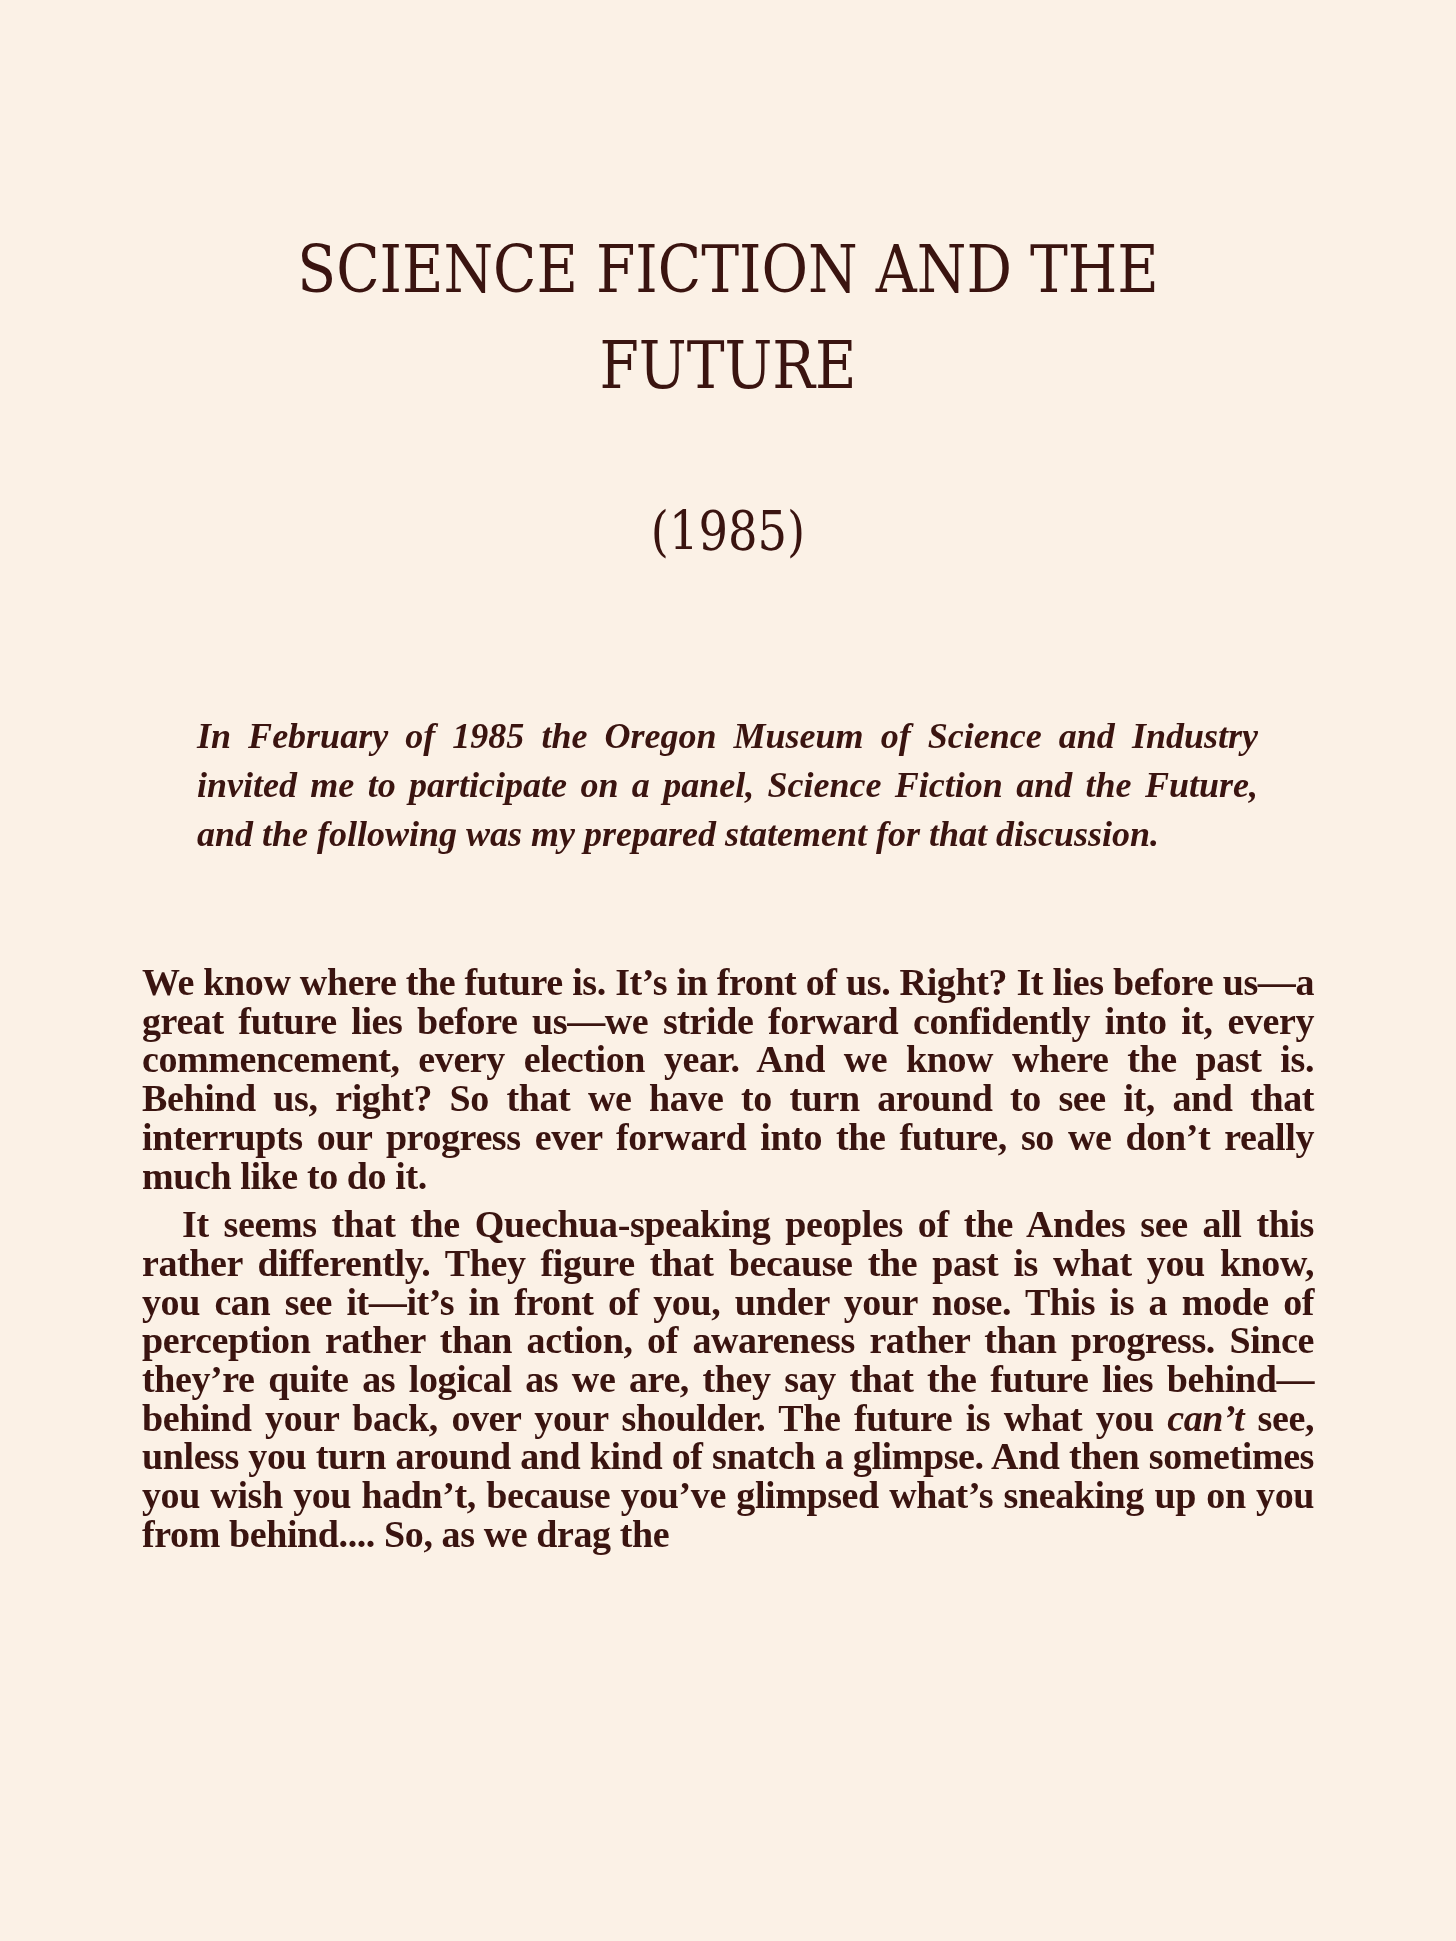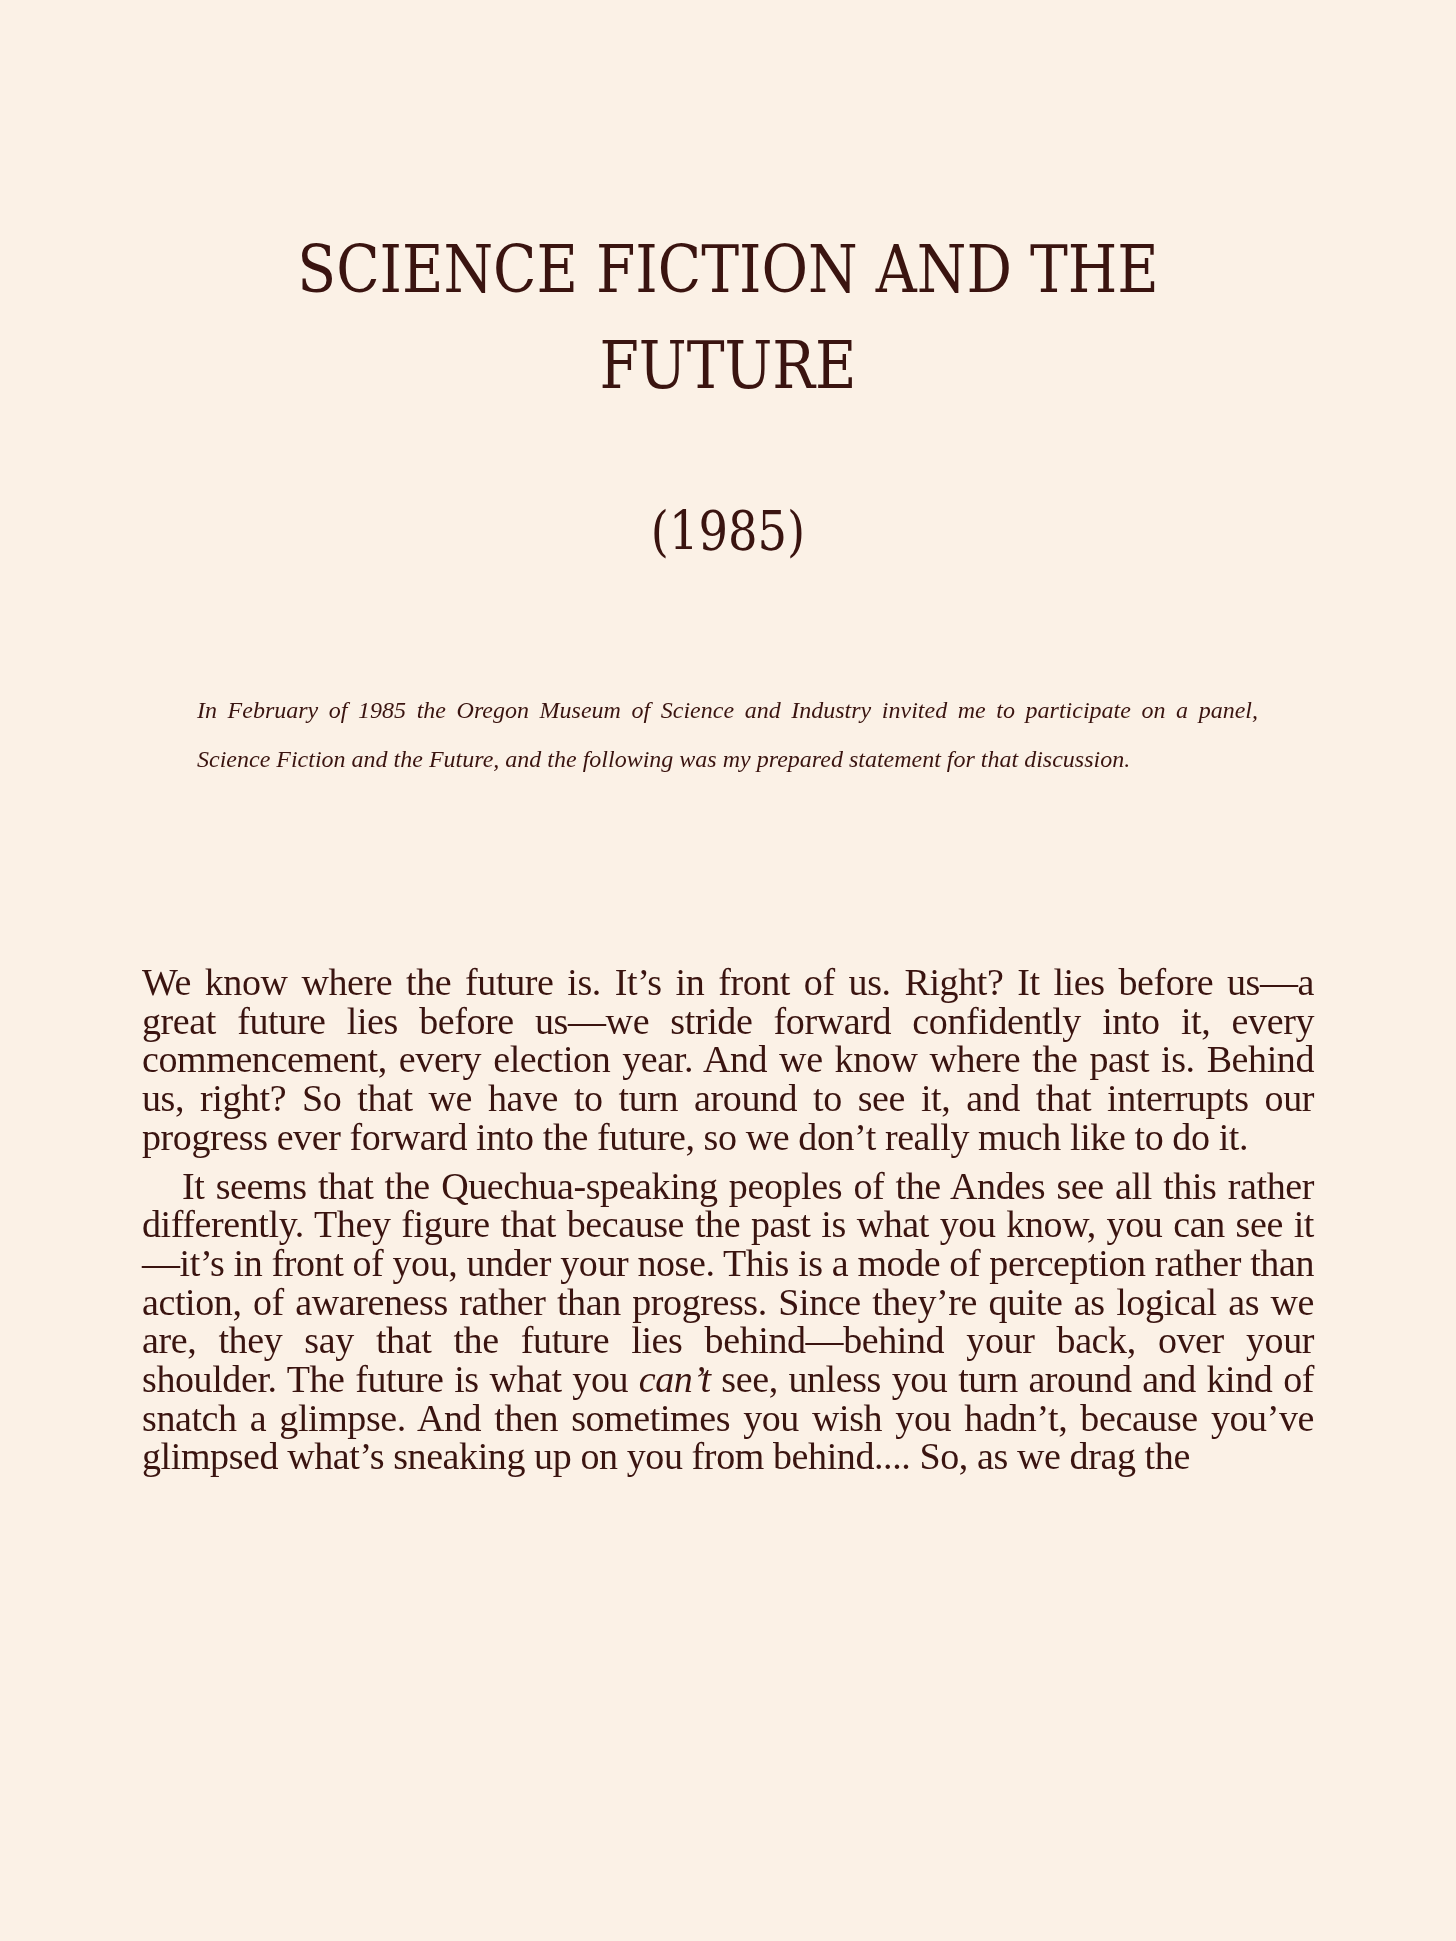--- a/index.html
+++ b/index.html
@@ -43,43 +43,45 @@
     width: 1172px;
     text-align: center;
     font-size: 54px;
     line-height: 70px;
     font-family: "DejaVu Serif", "Liberation Serif", serif;
     transform: scaleX(0.86);
     transform-origin: center top;
   }
   .epigraph {
     position: absolute;
-    top: 686px;
+    top: 712px;
     left: 55px;
     width: 1061px;
     margin: 0;
     font-style: italic;
-    font-size: 24px;
+    font-size: 36px;
     line-height: 49px;
     text-align: justify;
     text-align-last: left;
+    font-weight: bold;
   }
   .body-text {
     position: absolute;
     top: 963px;
     left: 0;
     width: 1172px;
   }
   .body-text p {
     margin: 0 0 10px 0;
     font-size: 38px;
     line-height: 38.7px;
     text-align: justify;
     letter-spacing: -0.4px;
     word-spacing: 0px;
+    font-weight: bold;
   }
   .body-text p.indent {
     text-indent: 40px;
   }
   em { font-style: italic; }
 </style>
 </head>
 <body>
 
 <div class="page">

